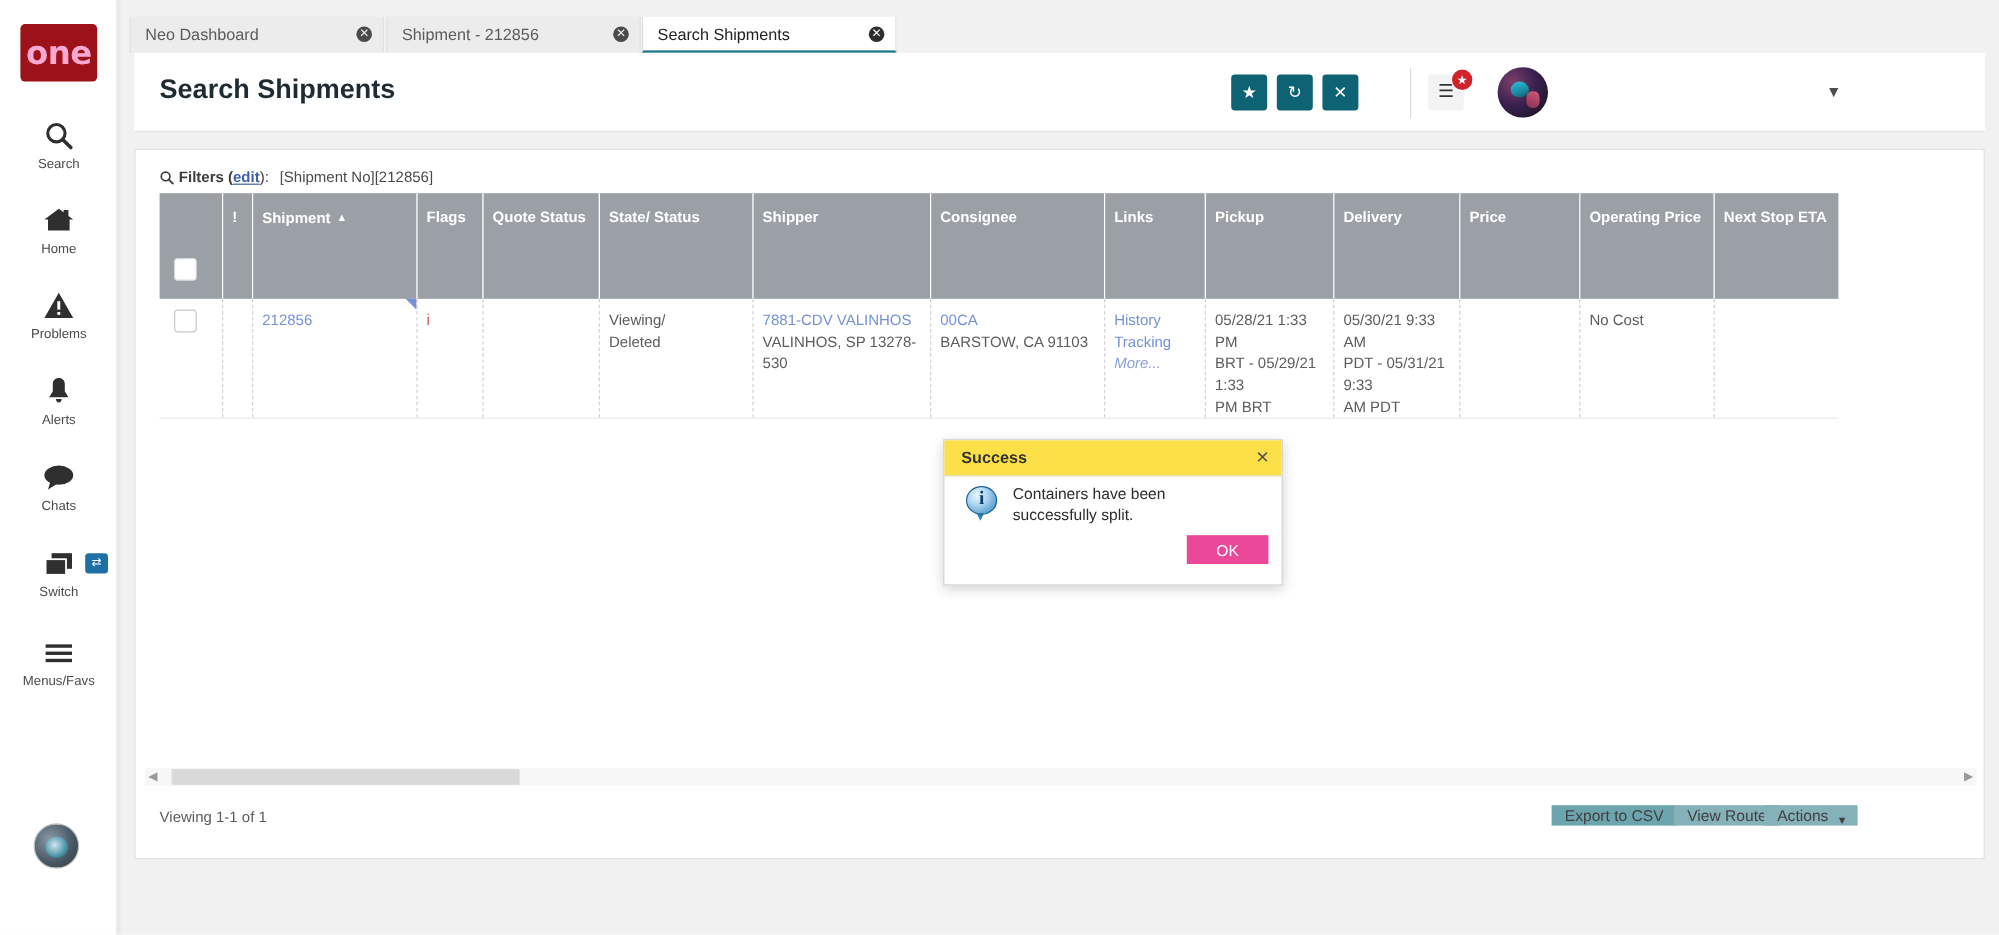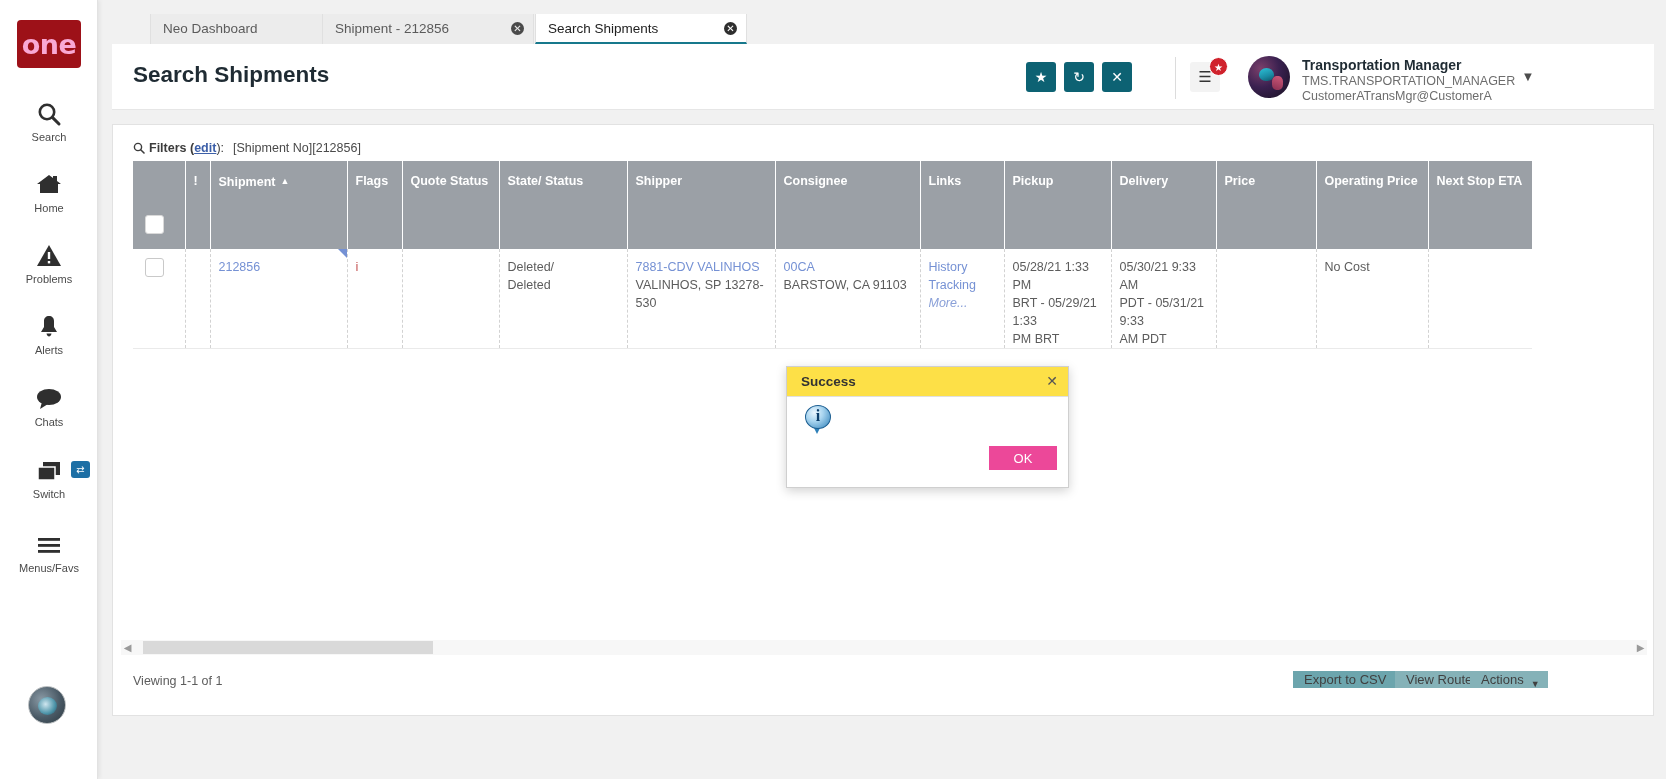--- a/index.html
+++ b/index.html
@@ -479,21 +479,21 @@
     </span>
     <span class="rail-label">Menus/Favs</span>
   </div>
 
   <div id="rail-avatar"></div>
 </div>
 
 <div id="main">
 
   <div id="tabstrip">
-    <div class="tab" style="left:10px; width:212px;margin-left:42px;">
+    <div class="tab" style="left:10px; width:212px;">
       <span>Neo Dashboard</span>
       <span class="tab-close">✕</span>
     </div>
     <div class="tab" style="left:224px; width:212px;">
       <span>Shipment - 212856</span>
       <span class="tab-close">✕</span>
     </div>
     <div class="tab active" style="left:437px; width:212px;">
       <span>Search Shipments</span>
       <span class="tab-close">✕</span>
@@ -515,25 +515,20 @@
 
     <div id="hdr-divider"></div>
 
     <div id="hdr-menu">
       <span>☰</span>
     </div>
     <div id="hdr-menu-badge">★</div>
 
     <div id="hdr-avatar"></div>
 
-    <div id="hdr-user">
-      <span id="hdr-user-name">Transportation Manager</span>
-      <span id="hdr-user-id">TMS.TRANSPORTATION_MANAGER</span>
-      <span id="hdr-user-email">CustomerATransMgr@CustomerA</span>
-    </div>
 
     <div id="hdr-caret">▼</div>
   </div>
 
   <div id="content-card">
 
     <div id="filters-bar">
       <span id="filters-icon">
         <svg width="12" height="12" viewBox="0 0 12 12">
             <circle cx="5" cy="5" r="3.6" fill="none" stroke="#3c3c3c" stroke-width="1.4"></circle>
@@ -589,21 +584,21 @@
           <td></td>
           <td class="cell-corner">
             <span class="glink">212856</span>
             <span class="corner-tri"></span>
           </td>
           <td>
             <span class="flag-i">i</span>
           </td>
           <td></td>
           <td>
-            <span class="glink-row">Deleted/</span>
+            <span class="glink-row">Viewing/</span>
             <span class="glink-row">Deleted</span>
           </td>
           <td>
             <span class="glink glink-row">7881-CDV VALINHOS</span>
             <span class="glink-row">VALINHOS, SP 13278-530</span>
           </td>
           <td>
             <span class="glink glink-row">00CA</span>
             <span class="glink-row">BARSTOW, CA 91103</span>
           </td>
@@ -648,16 +643,17 @@
   <div id="modal">
     <div id="modal-title-bar">
       <span id="modal-title">Success</span>
       <span id="modal-close">✕</span>
     </div>
     <div id="modal-icon">
       <span class="tail"></span>
       <span class="bubble"></span>
       <span class="i-glyph">i</span>
     </div>
+    <div id="modal-message">Containers have been successfully split.</div>
     <button id="modal-ok">OK</button>
   </div>
 
 </div>
 
 </body></html>

